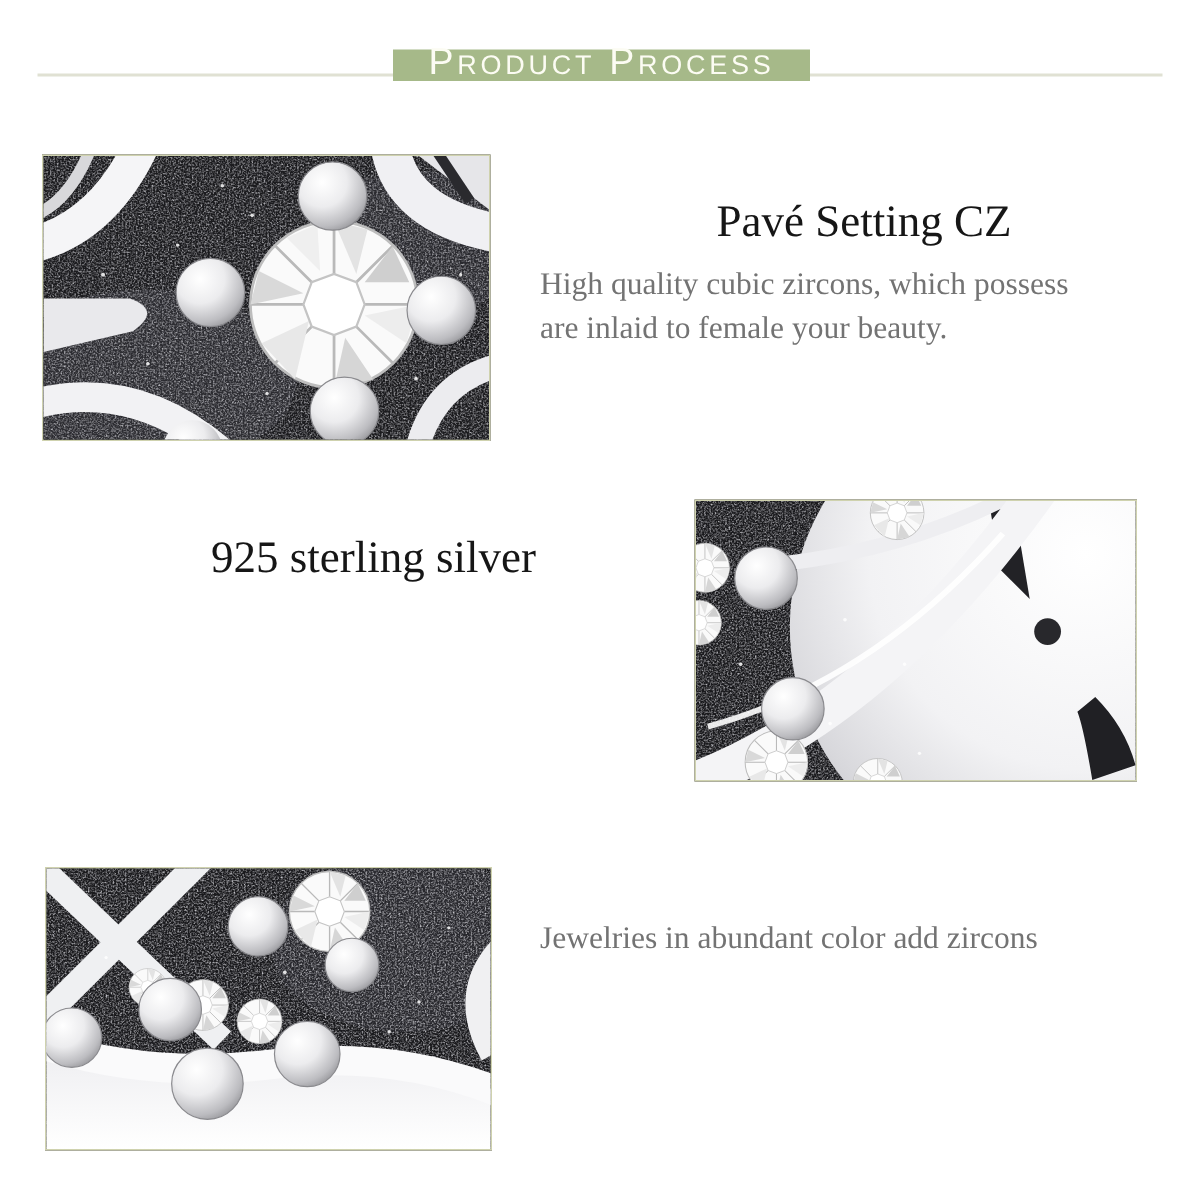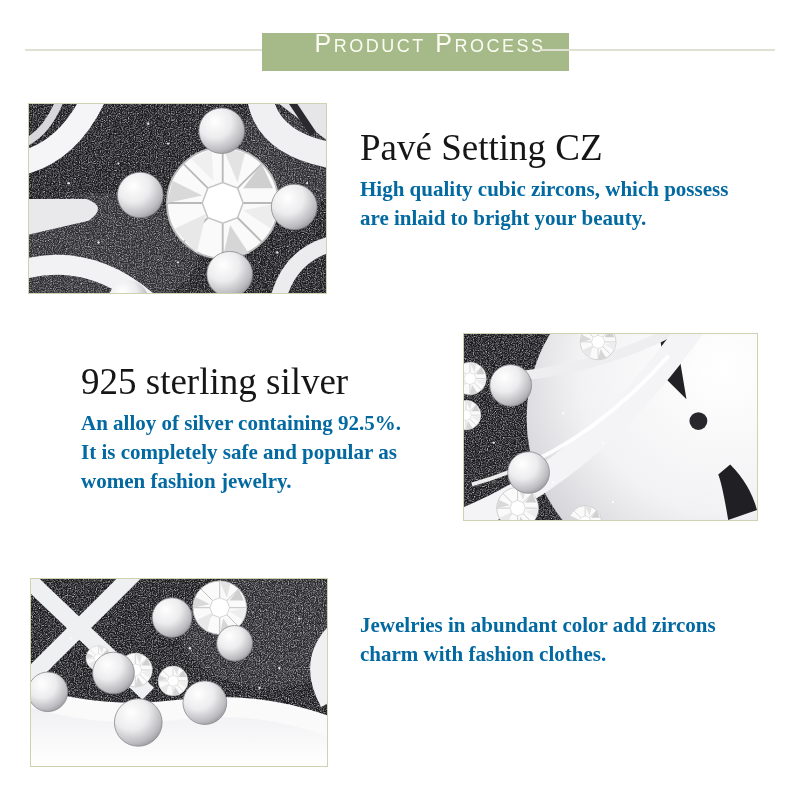--- a/index.html
+++ b/index.html
@@ -2,38 +2,38 @@
 <html><head>
 <meta charset="utf-8">
 <style>
   html,body{margin:0;padding:0;background:#ffffff;}
   .page{position:relative;width:800px;height:800px;background:#ffffff;overflow:hidden;
         font-family:"Liberation Serif",serif;}
   
   .banner-rule{position:absolute;top:49px;height:2px;background:#e0e1d3;}
   .rule-left{left:25px;width:237px;}
   .rule-right{left:540px;width:235px;}
-  .banner-box{position:absolute;left:262px;top:33px;width:278px;height:38px;background:#a6b989;
-              display:flex;align-items:flex-start;justify-content:center;padding-left:29px;}
+  .banner-box{position:absolute;left:262px;top:33px;width:278px;height:21px;background:#a6b989;
+              display:flex;align-items:flex-end;justify-content:center;}
   .banner-title{font-family:"Liberation Sans",sans-serif;font-variant:small-caps;
                 letter-spacing:2.5px;font-size:25px;color:#fcfcf3;line-height:1;margin-top:-2px;}
   
   .photo{position:absolute;border:1px solid #cfd2ae;box-sizing:border-box;background:#1b1b1e;}
   .photo svg{display:block;width:100%;height:100%;}
   .photo-1{left:28px;top:103px;width:299px;height:191px;}
   .photo-2{left:463px;top:333px;width:295px;height:188px;}
   .photo-3{left:30px;top:578px;width:298px;height:189px;}
   
   .text-block{position:absolute;width:432px;}
   .tb-1{left:360px;top:131px;}
-  .tb-2{left:33px;top:365px;margin-left:48px;}
+  .tb-2{left:33px;top:355px;}
   .tb-3{left:360px;top:601px;}
-  .heading{font-size:37px;color:#161616;line-height:34px;}
+  .heading{font-size:30px;color:#161616;line-height:34px;text-align:center;}
   .body{margin-top:10px;}
-  .body-line{font-size:21px;color:#0369a1;line-height:29px;white-space:nowrap;font-weight:bold;}
+  .body-line{font-size:21px;color:#737373;line-height:29px;white-space:nowrap;}
 </style>
 </head>
 <body>
 
 <div class="page">
 
   <div class="banner-rule rule-left"></div>
   <div class="banner-box">
     <span class="banner-title">Product Process</span>
   </div>
@@ -95,31 +95,26 @@
         <circle cx="280" cy="80" r="1.1"></circle>
           <circle cx="120" cy="20" r="1.2"></circle>
       </g>
     </svg>
   </div>
 
   <div class="text-block tb-1">
     <div class="heading">Pavé Setting CZ</div>
     <div class="body">
       <div class="body-line">High quality cubic zircons, which possess</div>
-      <div class="body-line">are inlaid to bright your beauty.</div>
+      <div class="body-line">are inlaid to female your beauty.</div>
     </div>
   </div>
 
   <div class="text-block tb-2">
     <div class="heading">925 sterling silver</div>
-    <div class="body">
-      <div class="body-line">An alloy of silver containing 92.5%.</div>
-      <div class="body-line">It is completely safe and popular as</div>
-      <div class="body-line">women fashion jewelry.</div>
-    </div>
   </div>
 
   <div class="photo photo-2">
     <svg viewBox="0 0 295 188" preserveAspectRatio="none" aria-hidden="true">
       <defs>
         <radialGradient id="ball2" cx="35%" cy="30%" r="80%">
           <stop offset="0" stop-color="#ffffff"></stop>
             <stop offset="0.45" stop-color="#ececee"></stop>
           <stop offset="0.8" stop-color="#bcbcc0"></stop>
             <stop offset="1" stop-color="#8f8f93"></stop>
@@ -230,17 +225,16 @@
           <circle cx="160" cy="70" r="1.2"></circle>
         <circle cx="40" cy="60" r="1.1"></circle>
           <circle cx="230" cy="110" r="1.2"></circle>
       </g>
     </svg>
   </div>
 
   <div class="text-block tb-3">
     <div class="body">
       <div class="body-line">Jewelries in abundant color add zircons</div>
-      <div class="body-line">charm with fashion clothes.</div>
     </div>
   </div>
 
 </div>
 
 </body></html>

